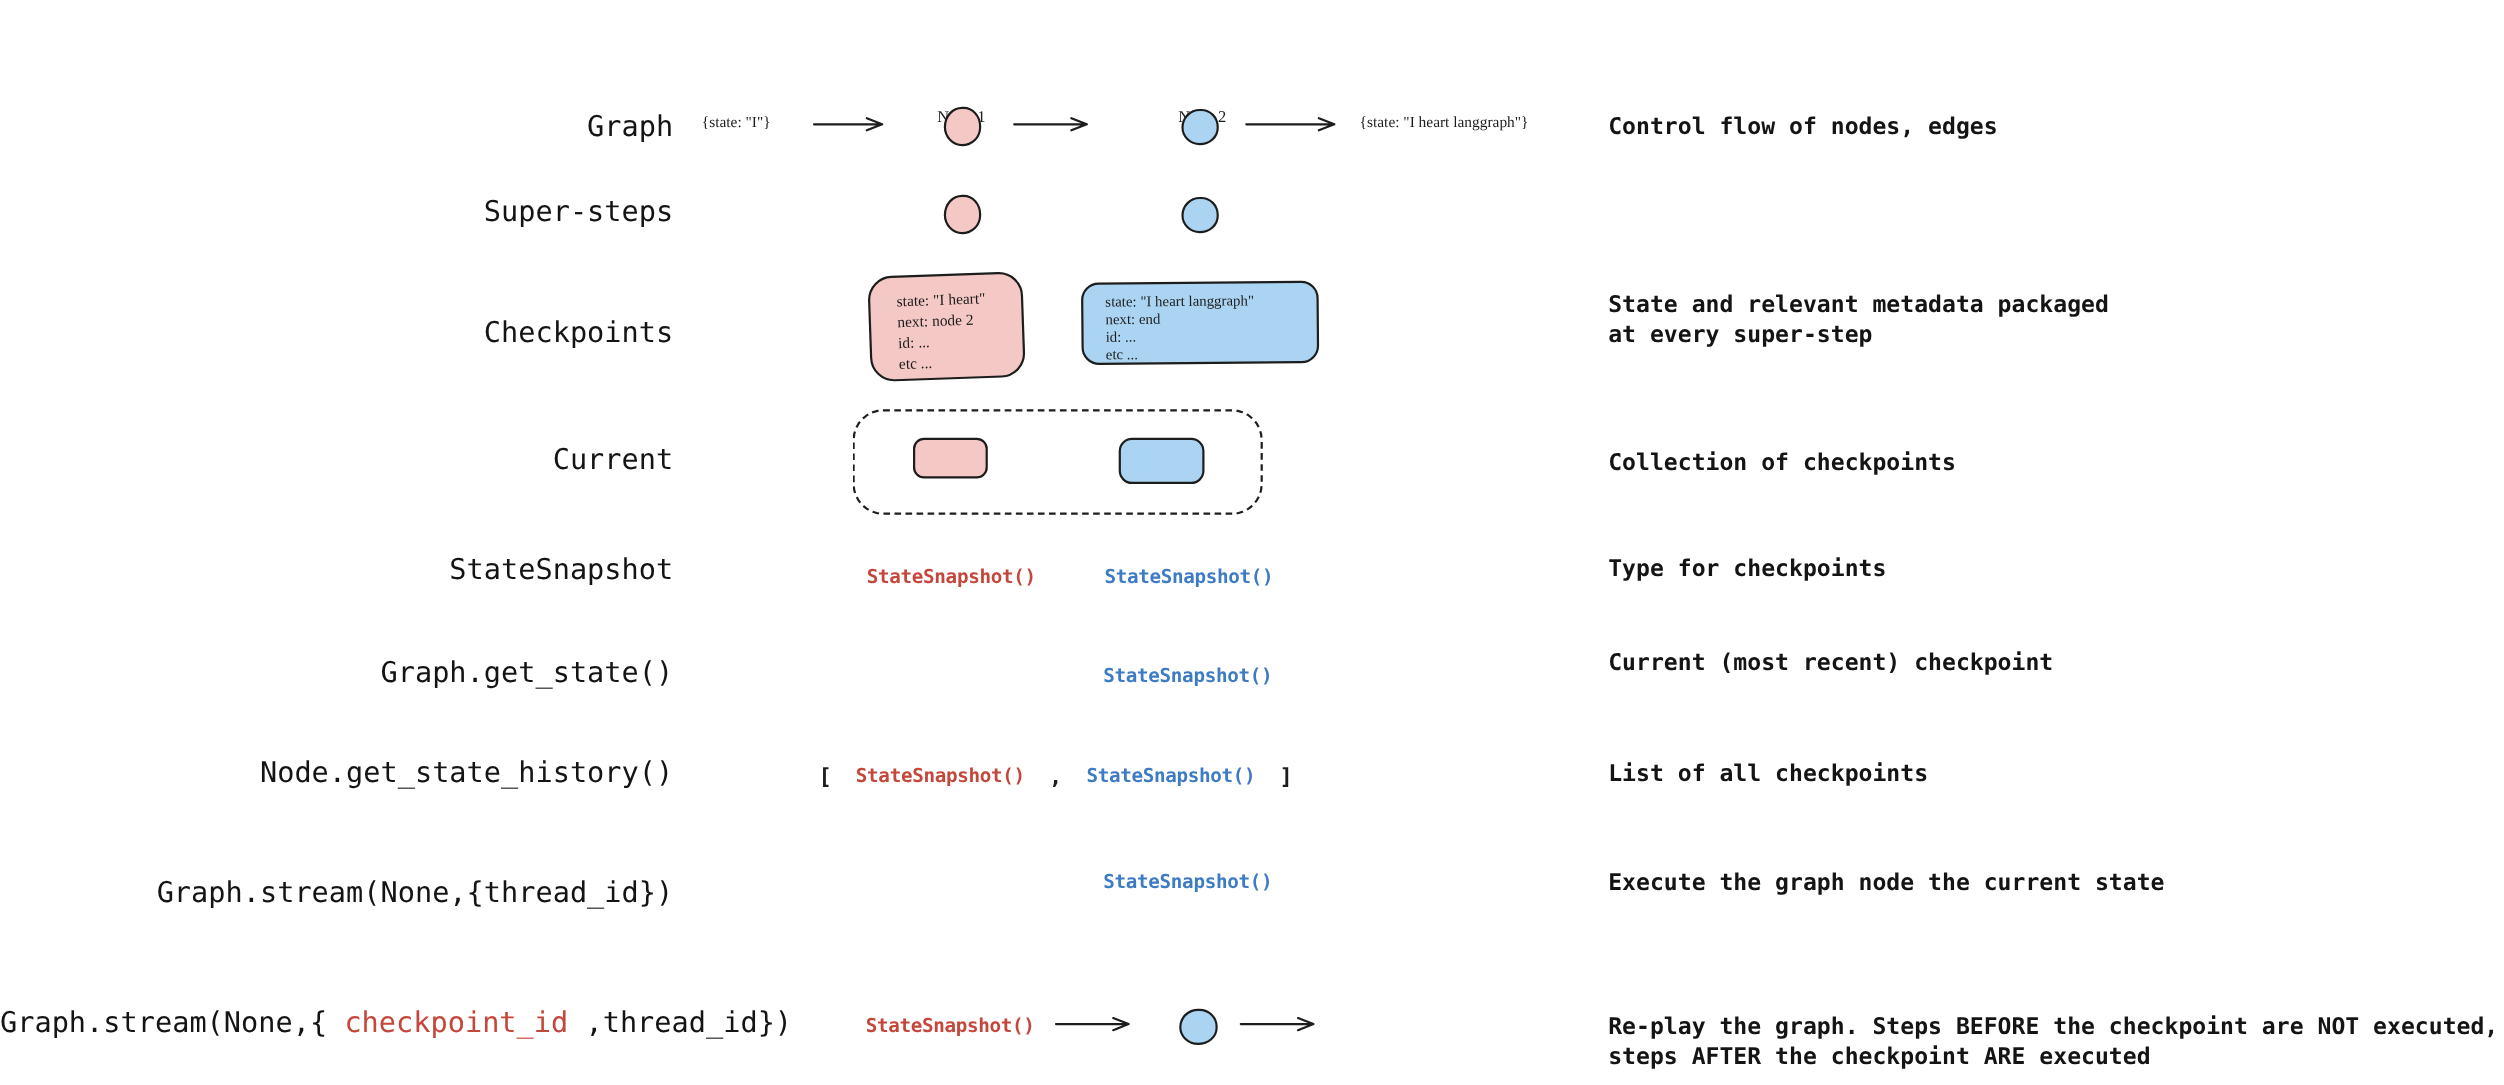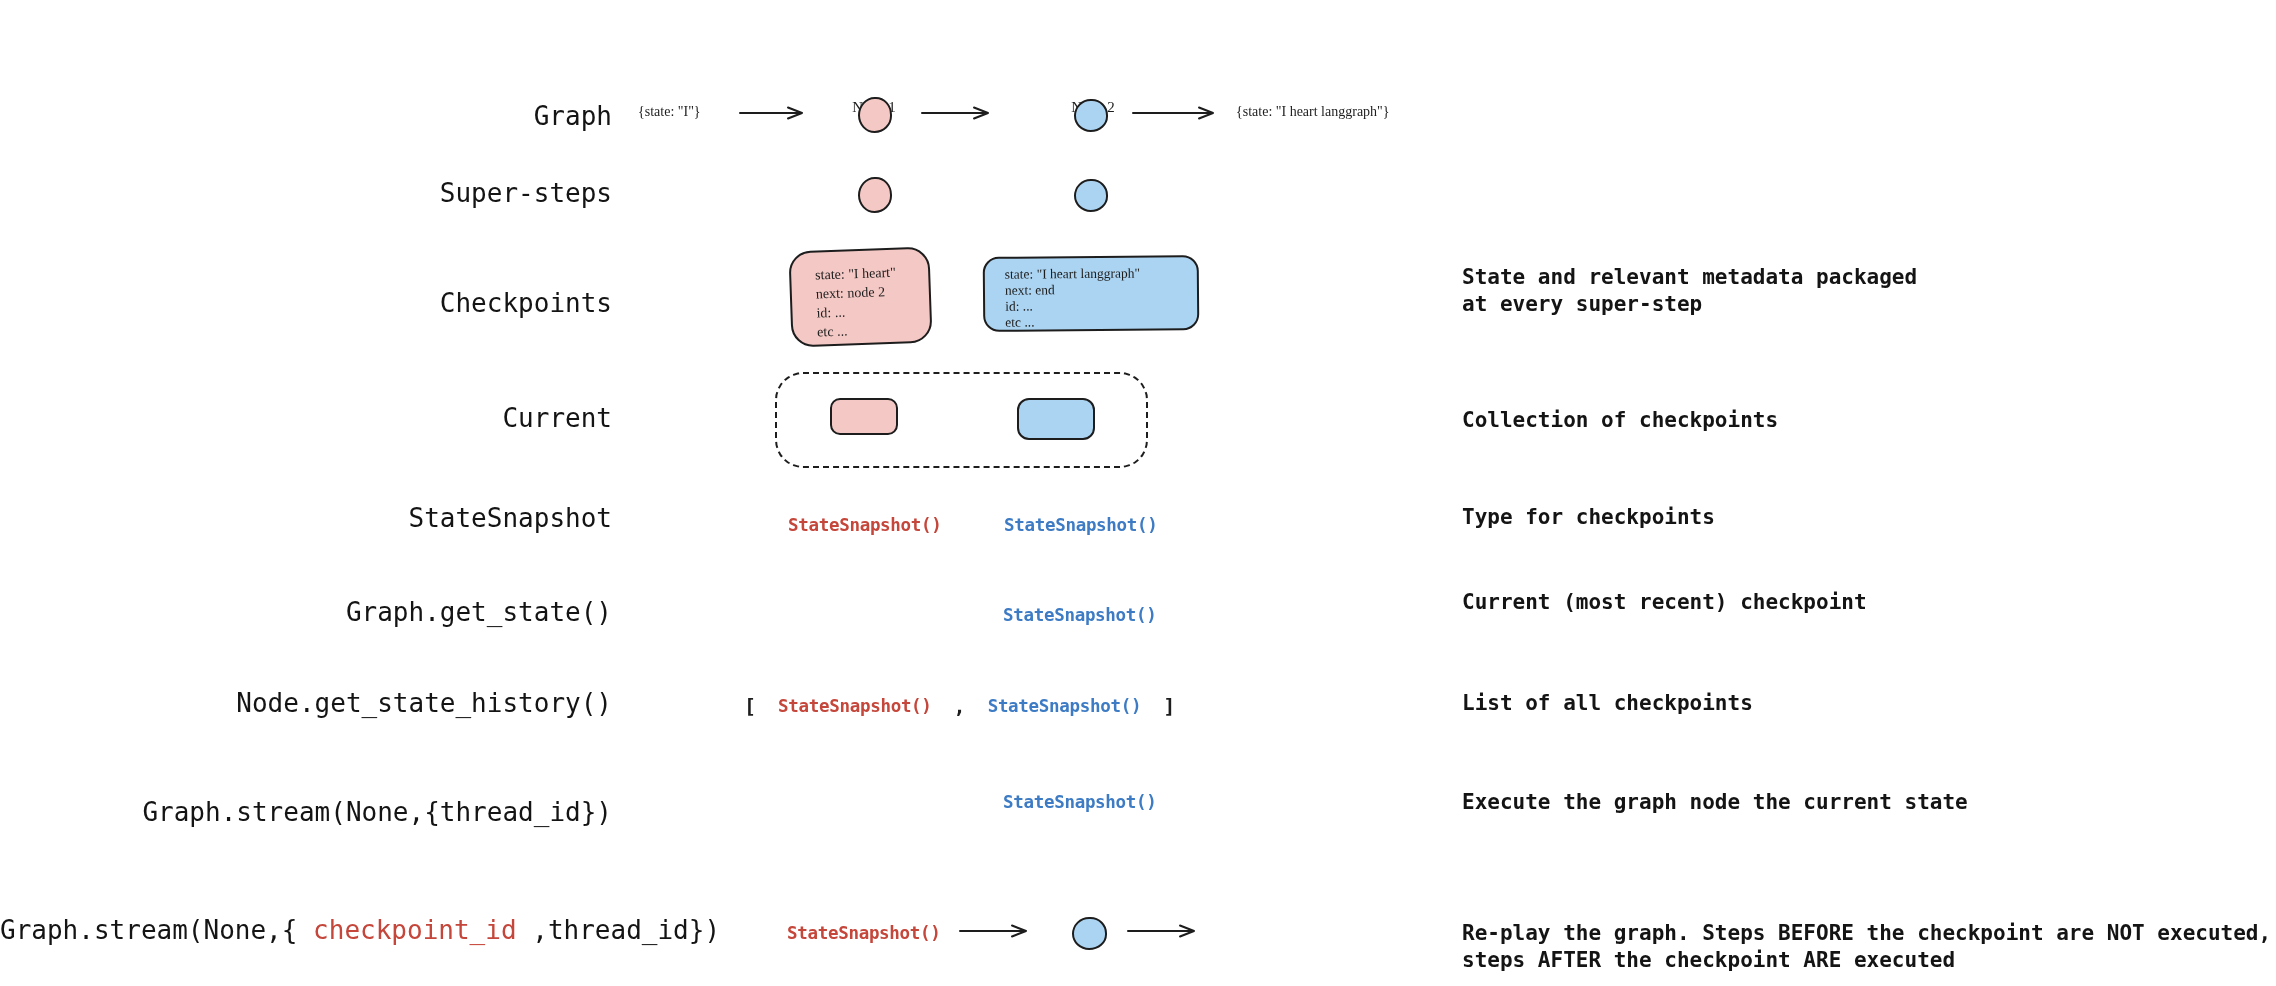--- a/index.html
+++ b/index.html
@@ -73,20 +73,21 @@
   <div class="label" style="top:103px">Graph</div>
   <div class="label" style="top:180px">Super-steps</div>
   <div class="label" style="top:290px">Checkpoints</div>
   <div class="label" style="top:405px">Current</div>
   <div class="label" style="top:505px">StateSnapshot</div>
   <div class="label" style="top:599px">Graph.get_state()</div>
   <div class="label" style="top:690px">Node.get_state_history()</div>
   <div class="label" style="top:799px">Graph.stream(None,{thread_id})</div>
   <div class="label" style="top:917px"><span>Graph.stream(None,{ </span><span class="red-text">checkpoint_id</span><span> ,thread_id})</span></div>
 
+  <div class="desc" style="top:102px">Control flow of nodes, edges</div>
   <div class="desc" style="top:264px">State and relevant metadata packaged
 at every super-step</div>
   <div class="desc" style="top:407px">Collection of checkpoints</div>
   <div class="desc" style="top:504px">Type for checkpoints</div>
   <div class="desc" style="top:589px">Current (most recent) checkpoint</div>
   <div class="desc" style="top:690px">List of all checkpoints</div>
   <div class="desc" style="top:789px">Execute the graph node the current state</div>
   <div class="desc" style="top:920px">Re-play the graph. Steps BEFORE the checkpoint are NOT executed,
 steps AFTER the checkpoint ARE executed</div>
 

